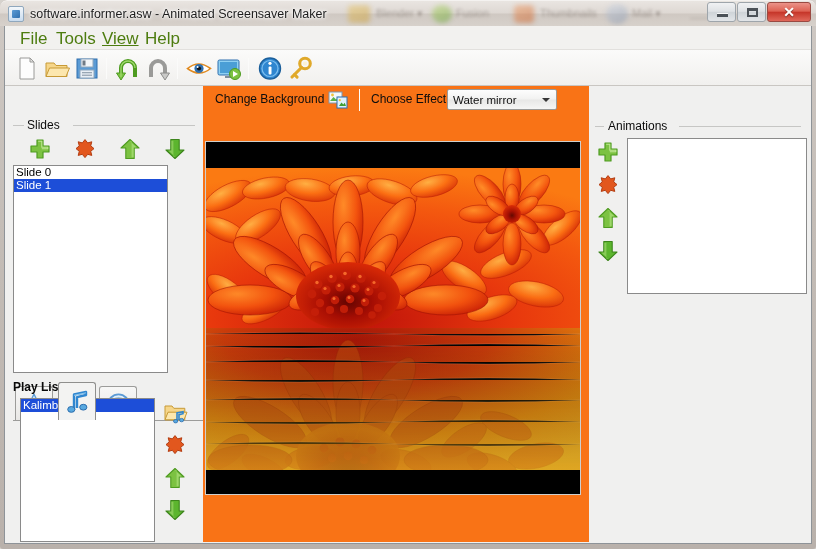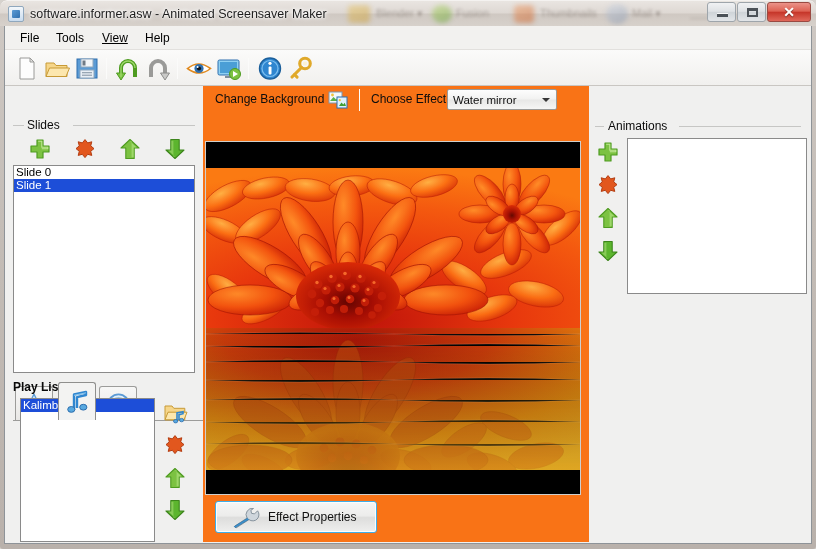--- a/index.html
+++ b/index.html
@@ -77,21 +77,21 @@
     border-top: none;
   }
 
   
   #menubar {
     position: absolute; left: 0; top: 0; width: 806px; height: 24px;
     background: #f2f1ef; border-bottom: 1px solid #e2e0dd;
   }
   .menu-item {
     position: absolute; top: 4px; height: 17px; line-height: 17px;
-    font-size: 12px; color: #000000; padding: 0 7px; cursor: default;
+    font-size: 17px; color: #4d7c0f; padding: 0 7px; cursor: default;
   }
 
   
   #toolbar {
     position: absolute; left: 0; top: 24px; width: 806px; height: 36px;
     background: linear-gradient(to bottom, #fbfbfa, #f1f0ee);
     border-bottom: 1px solid #c9c6c2;
   }
   .tb { position: absolute; top: 6px; width: 26px; height: 25px; cursor: default; }
   .tb svg { display: block; }
@@ -367,21 +367,21 @@
       </div>
       <div class="sidebtn" style="left:159px;top:52px;">
         <span>
           <svg width="22" height="22" viewBox="0 0 22 22">
             <path d="M11 20.5 L2 12 h4.8 V1.5 h8.4 V12 H20 z" fill="#5cb52e" stroke="#3d851c" stroke-width="1.1" stroke-linejoin="round"></path>
             <path d="M11 18.8 L4.4 12.6 h2.9 V2.8 h2.1 v16 z" fill="#9bd46b" opacity=".7"></path>
           </svg>
         </span>
       </div>
 
-      <div class="listbox" style="left:8px;top:79px;width:182px;height:208px;">
+      <div class="listbox" style="left:8px;top:79px;width:155px;height:208px;">
         <div class="lb-item">Slide 0</div>
         <div class="lb-item sel">Slide 1</div>
       </div>
 
       <div id="tabstrip">
         <div class="tabline"></div>
         <div class="tab" style="left:2px;">
           <span style="position:absolute;left:4px;top:5px;">
             <svg width="28" height="26" viewBox="0 0 28 26">
               <path d="M14 2 l3.6 7.5 l8.2 1.1 l-6 5.7 l1.5 8.1 l-7.3 -3.9 l-7.3 3.9 l1.5 -8.1 l-6 -5.7 l8.2 -1.1 z" fill="#d7e9f8" stroke="#5b9bd5" stroke-width="1.3" stroke-linejoin="round"></path>
@@ -674,29 +674,20 @@
                 <path d="M0 72 Q94 68 188 72 T376 72"></path>
                 <path d="M0 94 Q94 98 188 94 T376 94"></path>
                 <path d="M0 116 Q94 112 188 116 T376 116"></path>
               </g>
               <rect width="376" height="142" fill="url(#refFade)"></rect>
             </svg>
           </div>
         </div>
       </div>
 
-      <div id="effect-btn">
-        <span style="position:absolute;left:14px;top:5px;">
-          <svg width="30" height="22" viewBox="0 0 30 22">
-            <path d="M23.5 1.5 a6.2 6.2 0 0 0 -6.4 9.5 L4.5 19.3 l1.6 1.6 L19 12.6 a6.2 6.2 0 0 0 8.6 -8.8 l-3.1 3.1 l-3 -.6 l-.6 -3 z" fill="#cfd6dc" stroke="#7d8a95" stroke-width=".9" stroke-linejoin="round"></path>
-            <path d="M17.5 11.3 L4.3 19.6 l1 1 L18.6 12.4 z" fill="#3f9ad8" stroke="#2470a8" stroke-width=".7"></path>
-          </svg>
-        </span>
-        <div id="effect-btn-text">Effect Properties</div>
-      </div>
     </div>
 
     <div id="rightcol">
       <div class="grp-label" style="left:19px;top:33px;">Animations</div>
       <div class="grp-line" style="left:6px;top:40px;width:9px;"></div>
       <div class="grp-line" style="left:90px;top:40px;width:122px;"></div>
 
       <div class="sidebtn" style="left:8px;top:55px;">
         <span>
           <svg width="22" height="22" viewBox="0 0 22 22">

